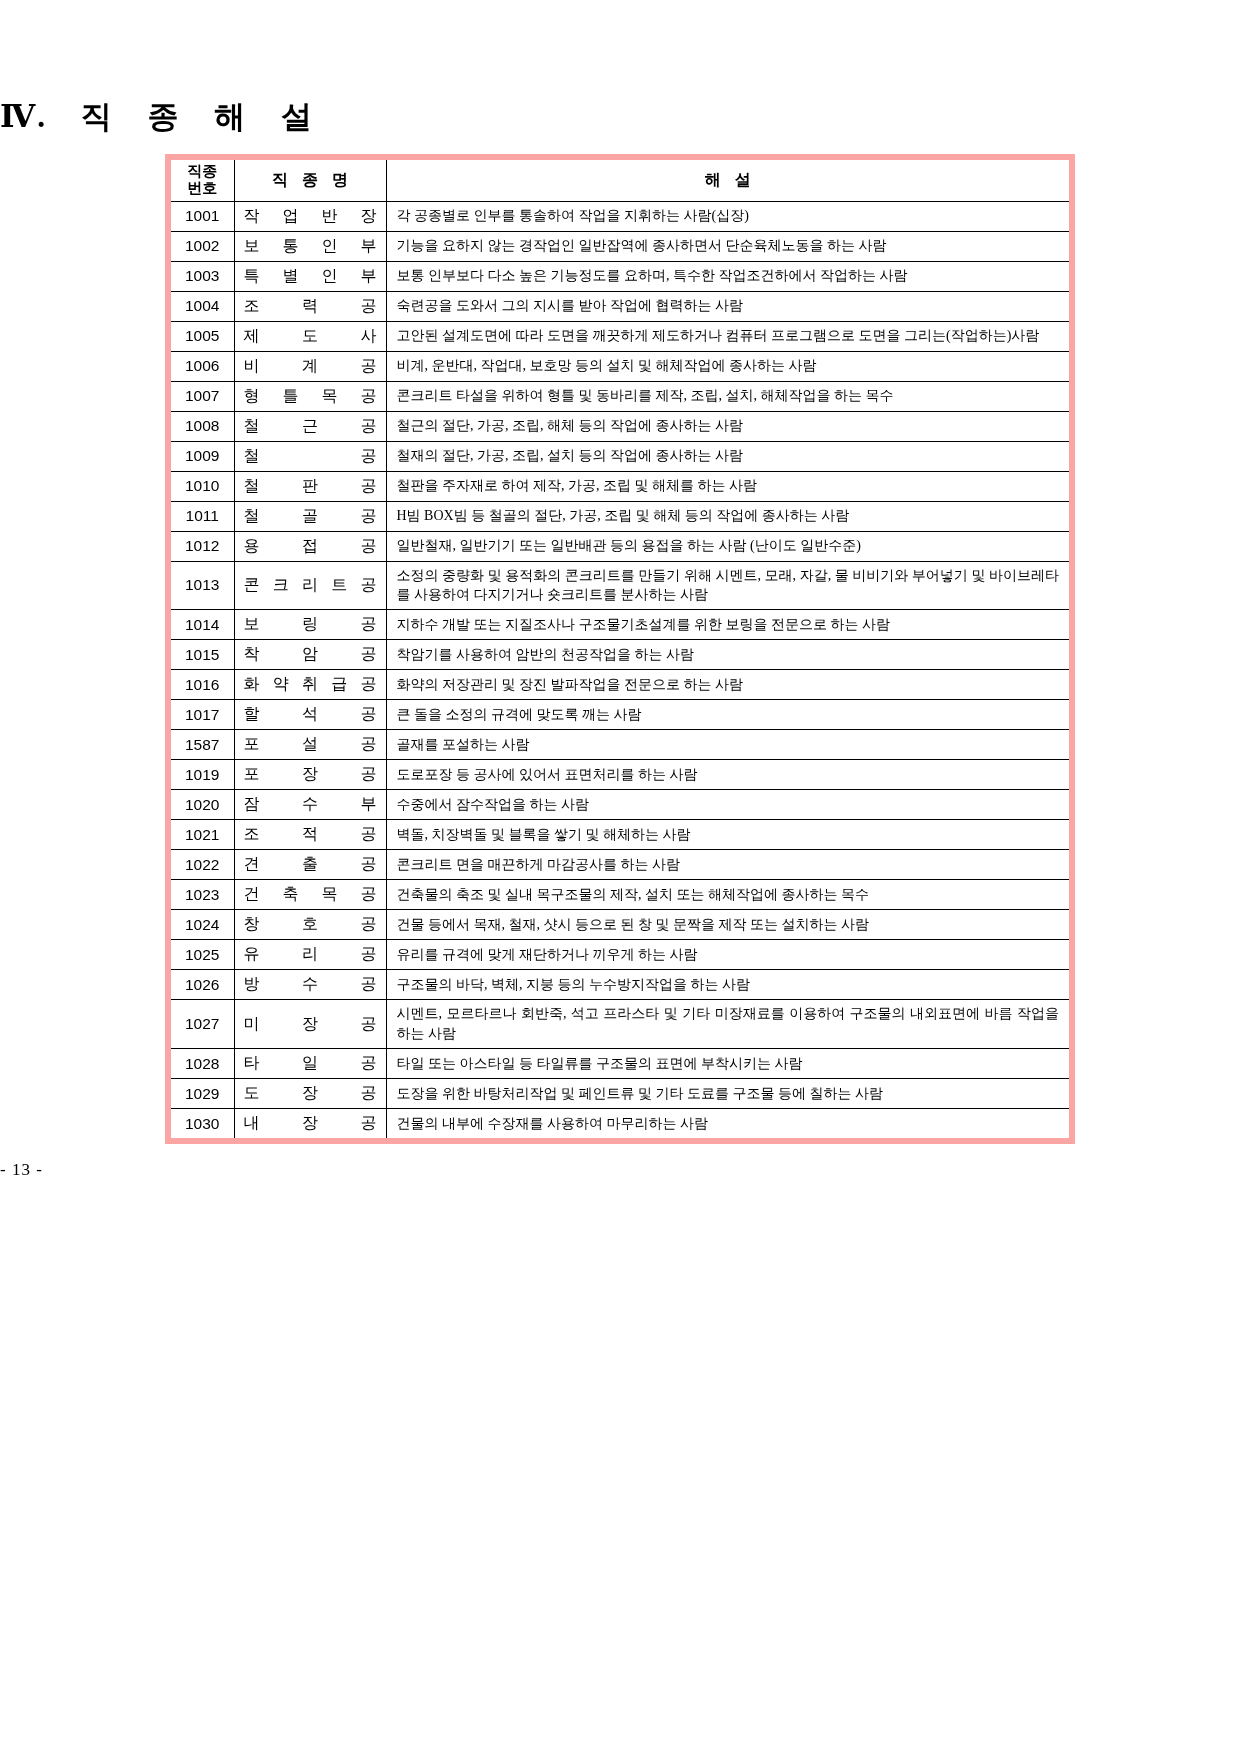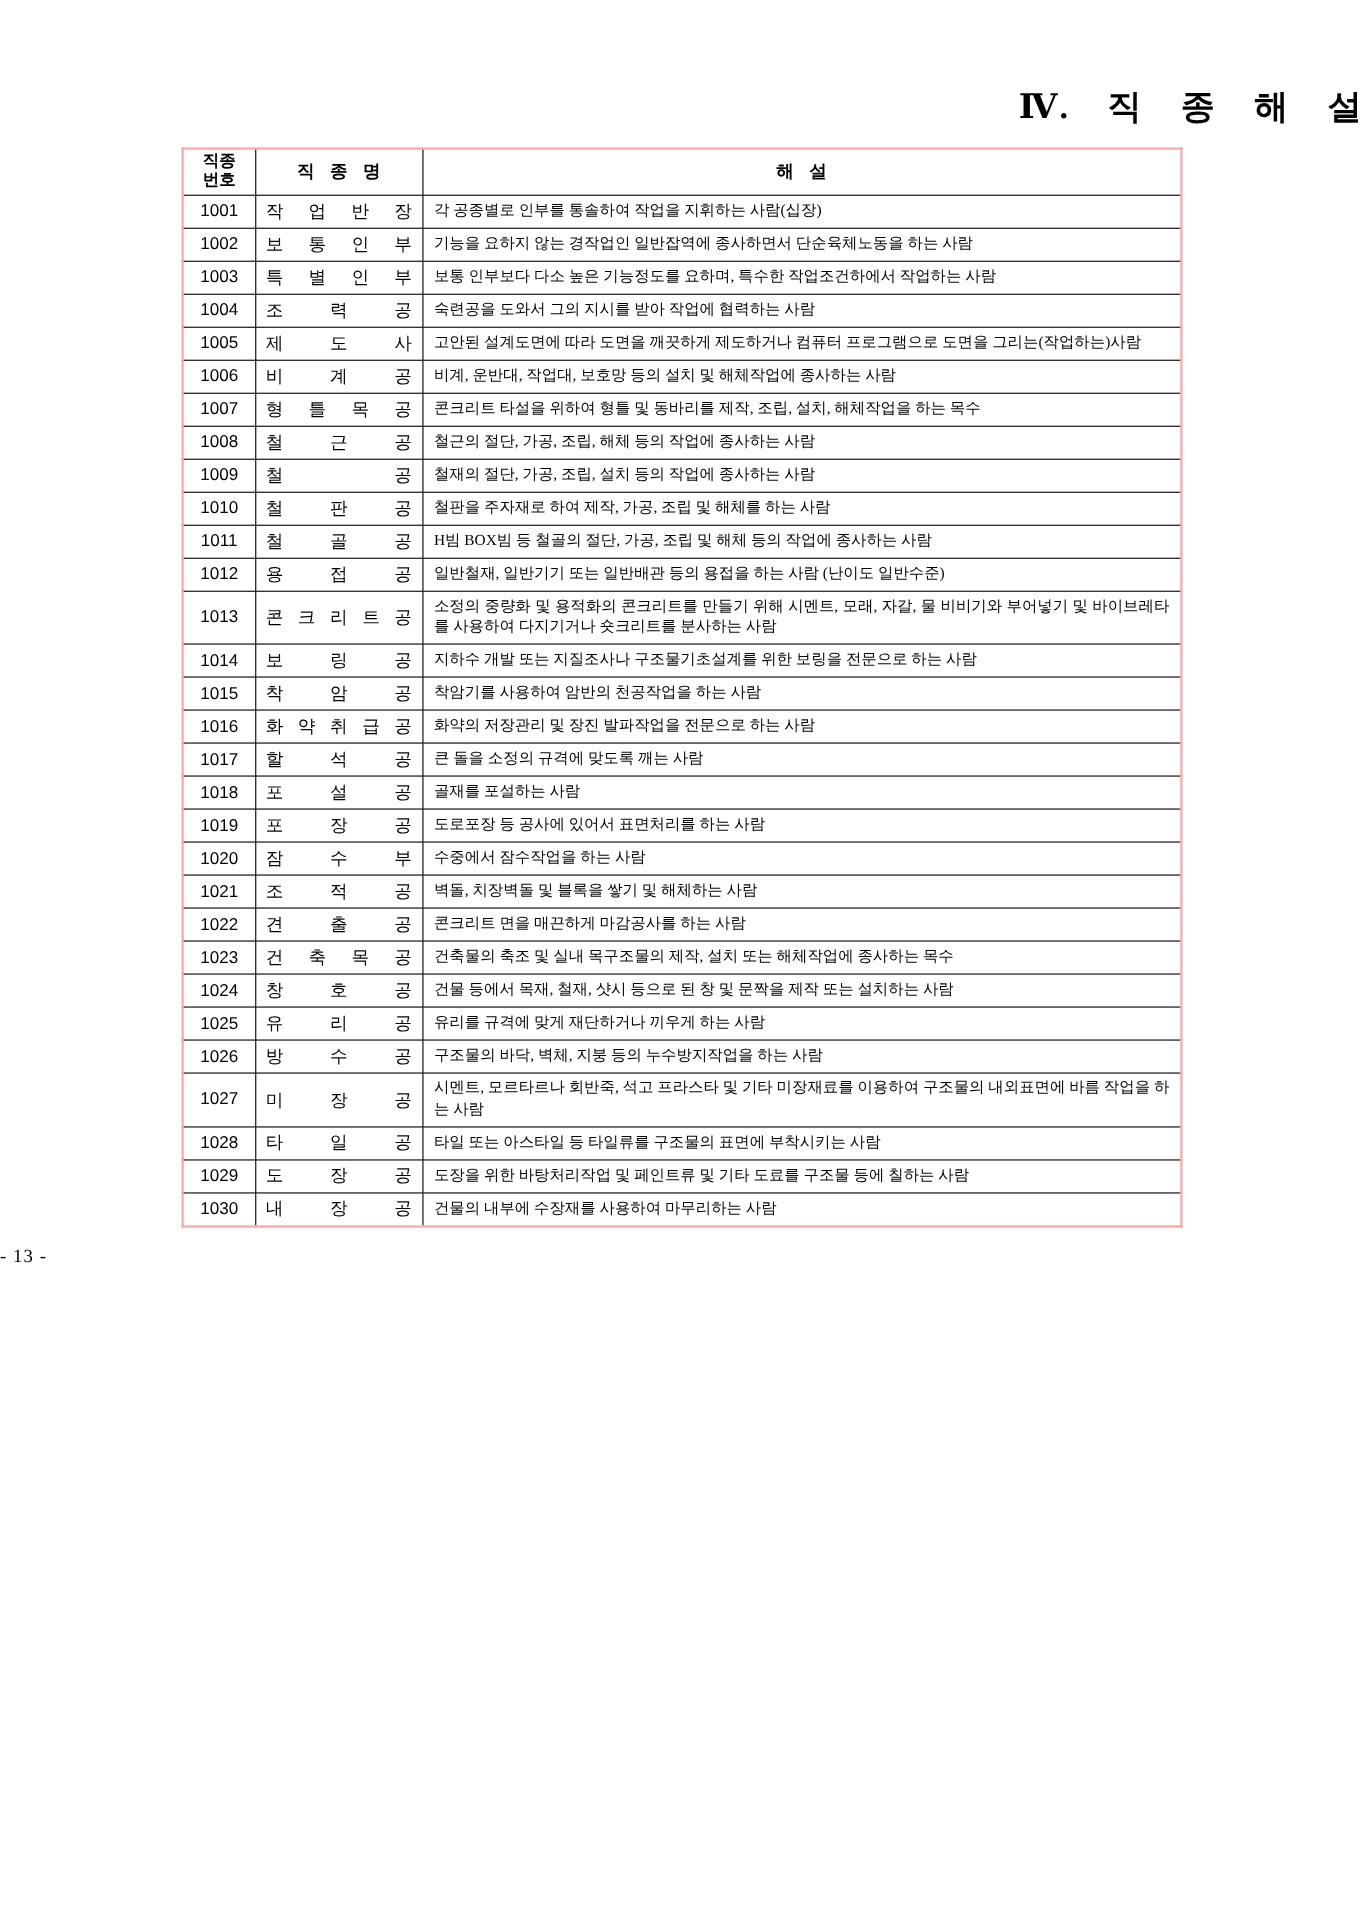--- a/index.html
+++ b/index.html
@@ -12,32 +12,32 @@
     width: 1240px;
     height: 1753px;
     margin: 0 auto;
     background: #ffffff;
     color: #000000;
     font-family: "Liberation Serif", "DejaVu Serif", serif;
     box-sizing: border-box;
   }
   .title {
     margin: 0;
-    padding-top: 76px;
-    text-align: right;
+    padding-top: 96px;
+    text-align: left;
     font-size: 31px;
     font-weight: bold;
     letter-spacing: 2px;
     word-spacing: 24px;
   }
   table.job-table {
     width: 910px;
     margin: 16px auto 0 auto;
     border-collapse: collapse;
-    border: 2px solid #fca5a5;
+    border: 6px solid #fca5a5;
     table-layout: fixed;
   }
   .job-table th, .job-table td {
     border: 1px solid #000000;
     vertical-align: middle;
     box-sizing: border-box;
   }
   .col-code { width: 66px; }
   .col-name { width: 152px; margin-left: 28px; }
   .col-desc { width: auto; }
@@ -196,21 +196,21 @@
     <td class="cell-desc">화약의 저장관리 및 장진 발파작업을 전문으로 하는 사람</td>
   </tr>
 
   <tr>
     <td class="cell-code">1017</td>
     <td class="cell-name">할 석 공</td>
     <td class="cell-desc">큰 돌을 소정의 규격에 맞도록 깨는 사람</td>
   </tr>
 
   <tr>
-    <td class="cell-code">1018</td>
+    <td class="cell-code">1587</td>
     <td class="cell-name">포 설 공</td>
     <td class="cell-desc">골재를 포설하는 사람</td>
   </tr>
 
   <tr>
     <td class="cell-code">1019</td>
     <td class="cell-name">포 장 공</td>
     <td class="cell-desc">도로포장 등 공사에 있어서 표면처리를 하는 사람</td>
   </tr>
 

